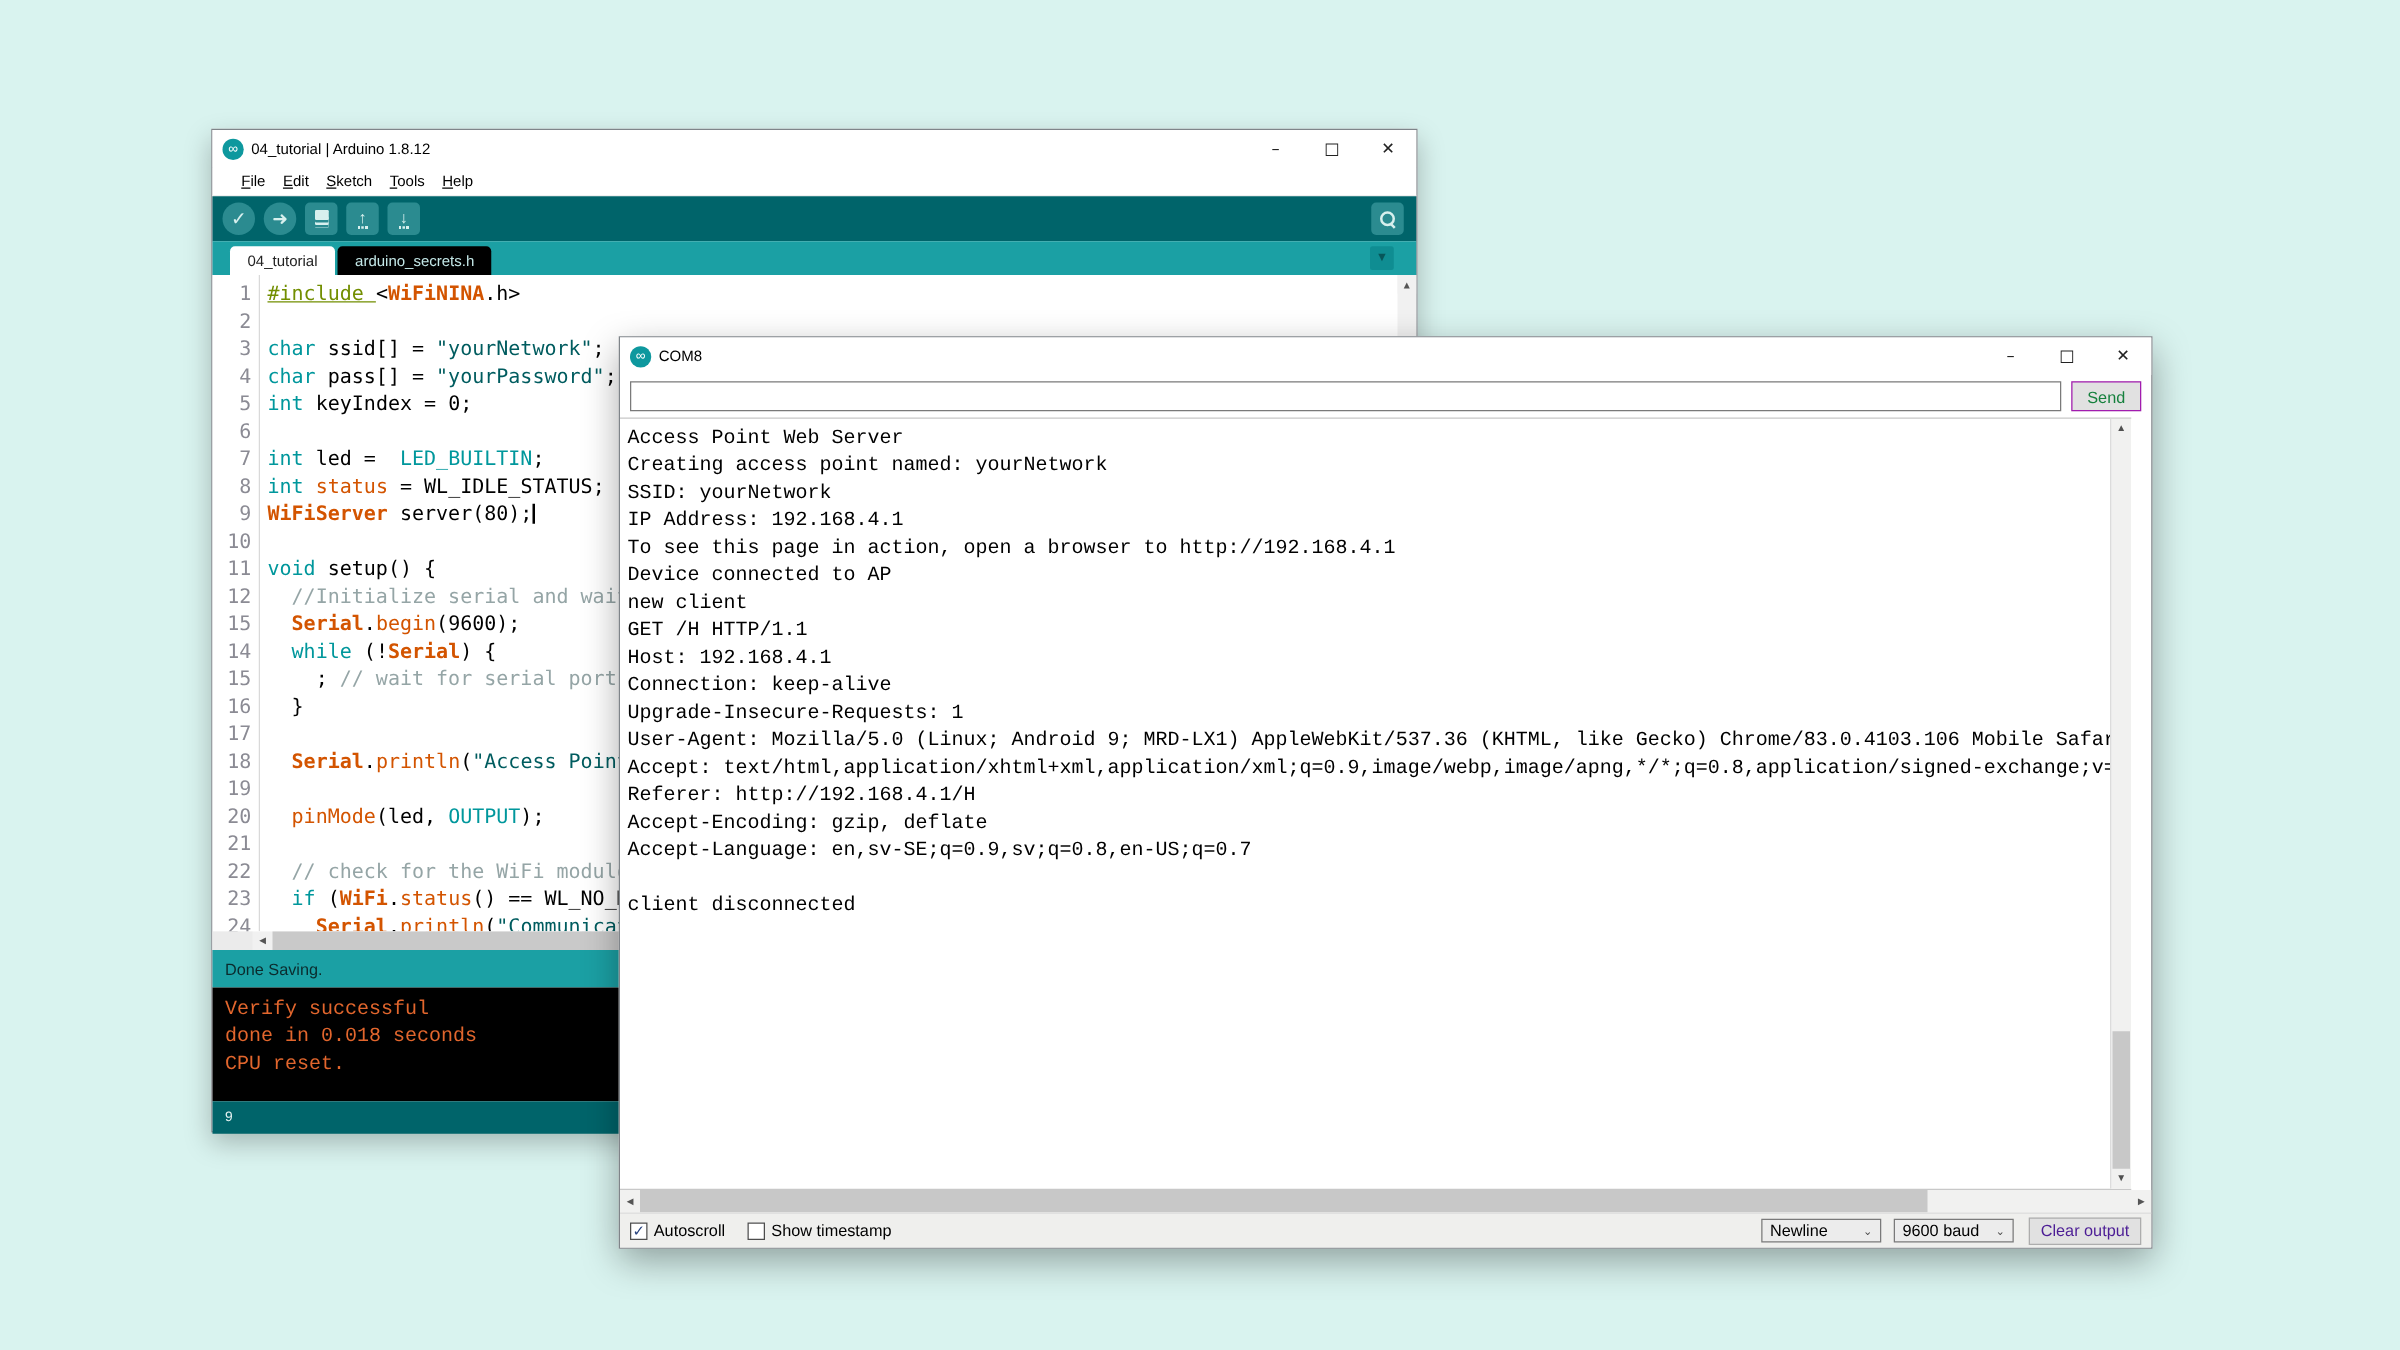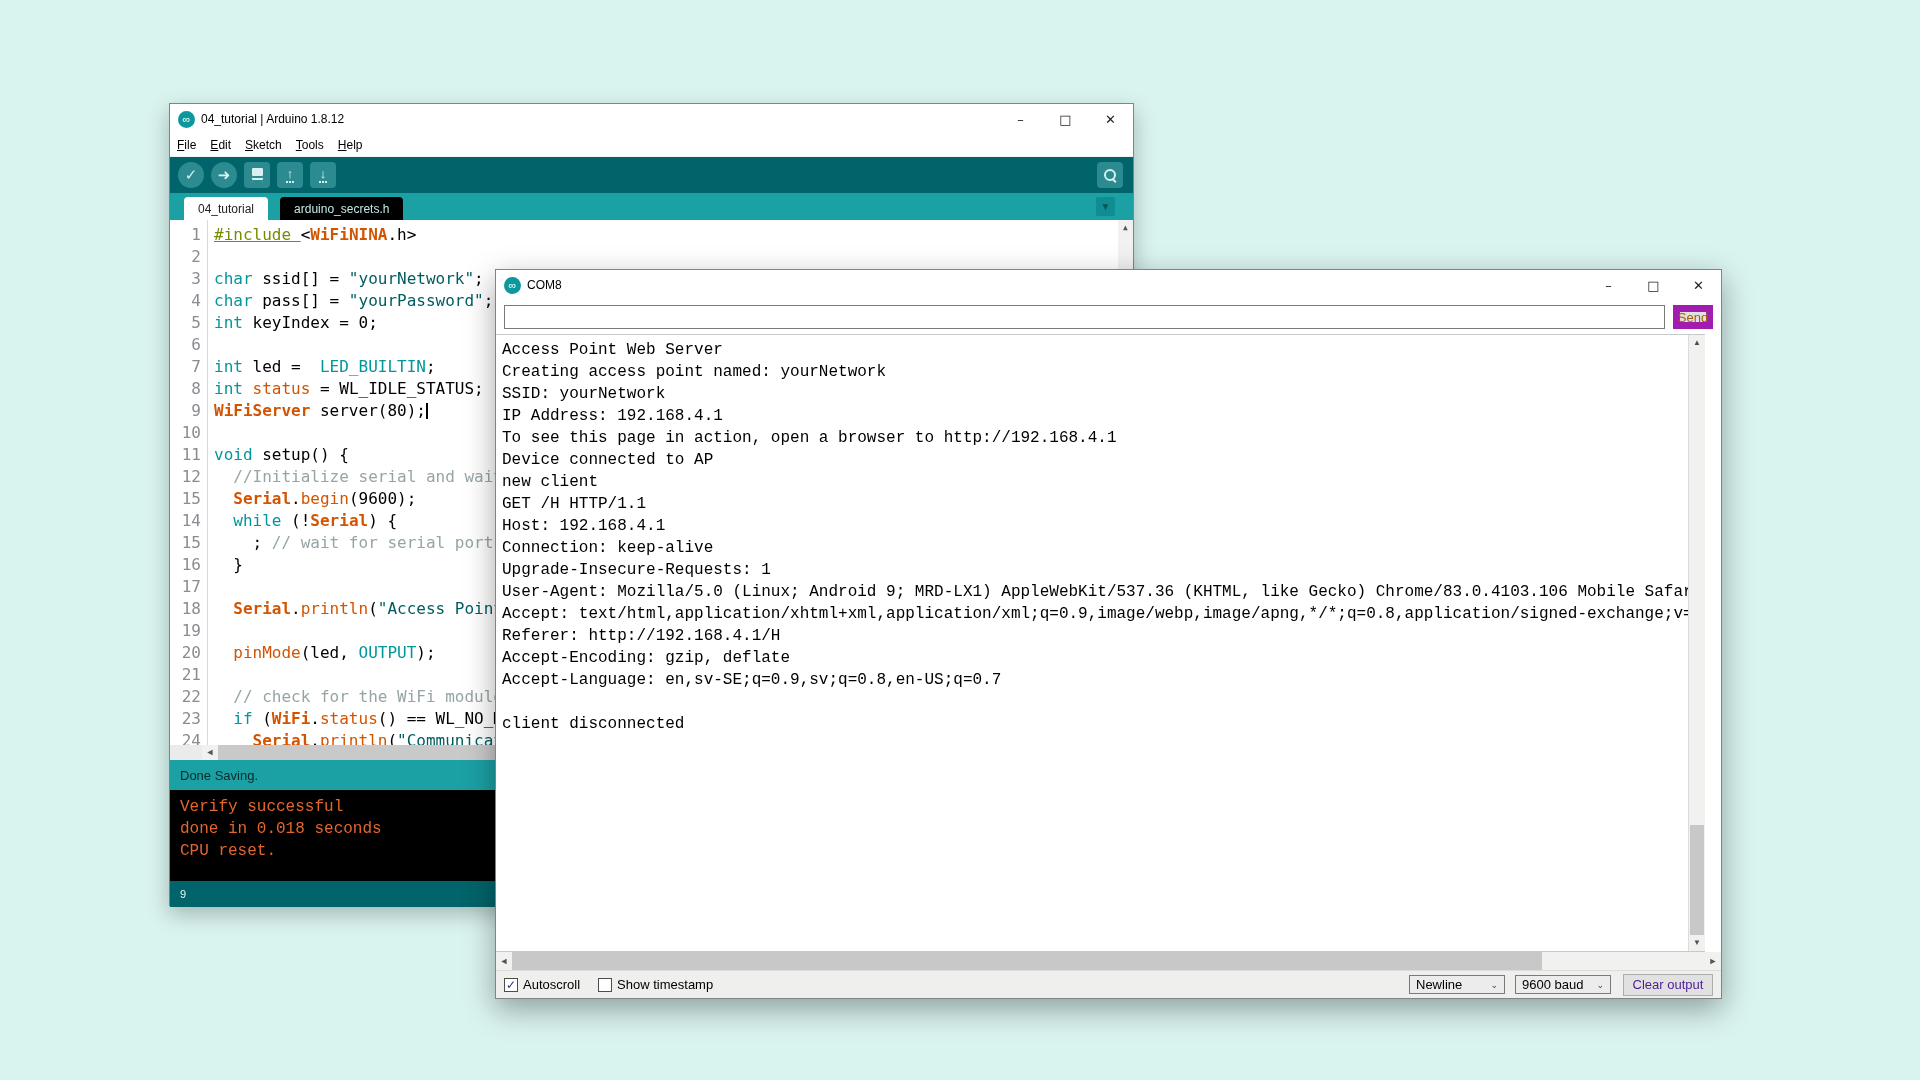--- a/index.html
+++ b/index.html
@@ -13,21 +13,21 @@
              box-shadow:0 8px 20px rgba(0,0,0,.25); display:flex; flex-direction:column; }
 
   .titlebar { height:30px; background:#fff; display:flex; align-items:center; padding-left:8px; flex:0 0 auto; }
   .app-icon { width:17px; height:17px; border-radius:50%; background:#0e989e; color:#fff;
               font-size:11px; line-height:17px; text-align:center; margin-right:6px; flex:0 0 auto; }
   .title-text { font-size:12px; color:#000; }
   .win-controls { margin-left:auto; display:flex; height:100%; }
   .win-btn { width:45px; height:100%; display:flex; align-items:center; justify-content:center;
              font-size:13px; color:#222; font-family:"DejaVu Sans", sans-serif; }
 
-  .menubar { height:23px; background:#fff; display:flex; align-items:center; padding-left:0;
+  .menubar { height:23px; background:#fff; display:flex; align-items:center; padding-left:16px;
              font-size:12px; color:#000; border-bottom:1px solid #f0f0f0; flex:0 0 auto; }
   .menu-item { padding:2px 7px; }
   .menu-item u { text-decoration:underline; }
 
   .toolbar { height:36px; background:#00646a; display:flex; align-items:center; padding-left:8px; flex:0 0 auto; }
   .tbtn { width:26px; height:26px; margin-right:7px; background:#2b8b90; color:#d8f0ee;
           display:flex; align-items:center; justify-content:center; font-size:15px; }
   .tbtn.round { border-radius:50%; }
   .tbtn.square { border-radius:4px; }
   .doc-glyph { width:11px; height:14px; background:#d8f0ee; border-radius:1px;
@@ -35,21 +35,21 @@
   .tray { border-bottom:2px dotted #d8f0ee; padding:0 1px 1px 1px; font-size:13px; line-height:13px; }
   .tbtn-right { margin-left:auto; margin-right:10px; }
   .mag { position:relative; width:12px; height:12px; }
   .mag::before { content:""; position:absolute; left:0; top:0; width:8px; height:8px;
                  border:2px solid #d8f0ee; border-radius:50%; }
   .mag::after { content:""; position:absolute; left:9px; top:9px; width:5px; height:2px;
                 background:#d8f0ee; transform:rotate(45deg); transform-origin:0 0; }
 
   .tabstrip { height:27px; background:#1ba0a4; display:flex; align-items:flex-end; padding-left:14px; flex:0 0 auto; position:relative; }
   .tab { height:23px; display:flex; align-items:center; padding:0 14px; font-size:12px;
-         border-radius:4px 4px 0 0; margin-right:12px; }
+         border-radius:4px 4px 0 0; margin-right:2px; }
   .tab.active { background:#fff; color:#222; }
   .tab.inactive { background:#000000; color:#c3e7e7; }
   .tab-menu-btn { position:absolute; right:18px; top:4px; width:19px; height:19px; background:#0f8d92;
                   color:#07565a; font-size:10px; display:flex; align-items:center; justify-content:center; border-radius:2px; }
 
   .editor { flex:0 0 525px; display:flex; background:#fff; overflow:hidden; position:relative;
             font-family:"DejaVu Sans Mono","Liberation Mono",monospace; font-size:16px; line-height:22px; }
   .gutter { width:38px; flex:0 0 38px; text-align:right; color:#8b8b94; padding:4px 6px 0 0;
             border-right:1px solid #d9d9d9; }
   .code { padding:4px 0 0 6px; white-space:pre; flex:1 1 auto; overflow:hidden; color:#000; }
@@ -76,22 +76,22 @@
              font-family:"Liberation Mono",monospace; font-size:16px; line-height:22px; overflow:hidden; }
   .ide-footer { height:26px; background:#00646a; color:#e8f4f3; font-size:11px;
                 display:flex; align-items:center; padding-left:10px; flex:0 0 auto; }
 
   
   #win-serial { left:495px; top:269px; width:1227px; height:730px;
                 box-shadow:0 10px 28px rgba(0,0,0,.35); display:flex; flex-direction:column; z-index:10; }
   .send-row { height:34px; display:flex; align-items:center; padding:0 8px; flex:0 0 auto; }
   .send-input { flex:1 1 auto; height:24px; border:1px solid #7a7a7a; background:#fff; font-size:13px; padding:0 5px;
                 font-family:"Liberation Sans",sans-serif; outline:none; }
-  .send-btn { width:40px; height:24px; margin-left:8px; background:#e1e1e1; border:7px solid #a21caf;
-              font-size:13px; color:#a16207; display:flex; align-items:center; justify-content:center; flex:0 0 auto; }
+  .send-btn { width:56px; height:24px; margin-left:8px; background:#e1e1e1; border:1px solid #a21caf;
+              font-size:13px; color:#15803d; display:flex; align-items:center; justify-content:center; flex:0 0 auto; }
 
   .serial-out-wrap { flex:1 1 auto; margin:0 16px 0 0; border-top:1px solid #c8c8c8; border-bottom:1px solid #c8c8c8;
                      position:relative; overflow:hidden; background:#fff; }
   .serial-out { position:absolute; left:0; top:0; right:17px; bottom:0; padding:4px 2px 0 6px;
                 font-family:"Liberation Mono",monospace; font-size:16px; line-height:22px; color:#000;
                 white-space:pre; overflow:hidden; }
   .serial-out div { height:22px; }
   .sm-vscroll { position:absolute; right:0; top:0; width:17px; height:100%; background:#f1f1f0;
                 border-left:1px solid #dcdcdc; display:flex; flex-direction:column; }
   .sm-vscroll .arr { height:16px; font-size:8px; color:#505050; text-align:center; line-height:16px; flex:0 0 auto; }

